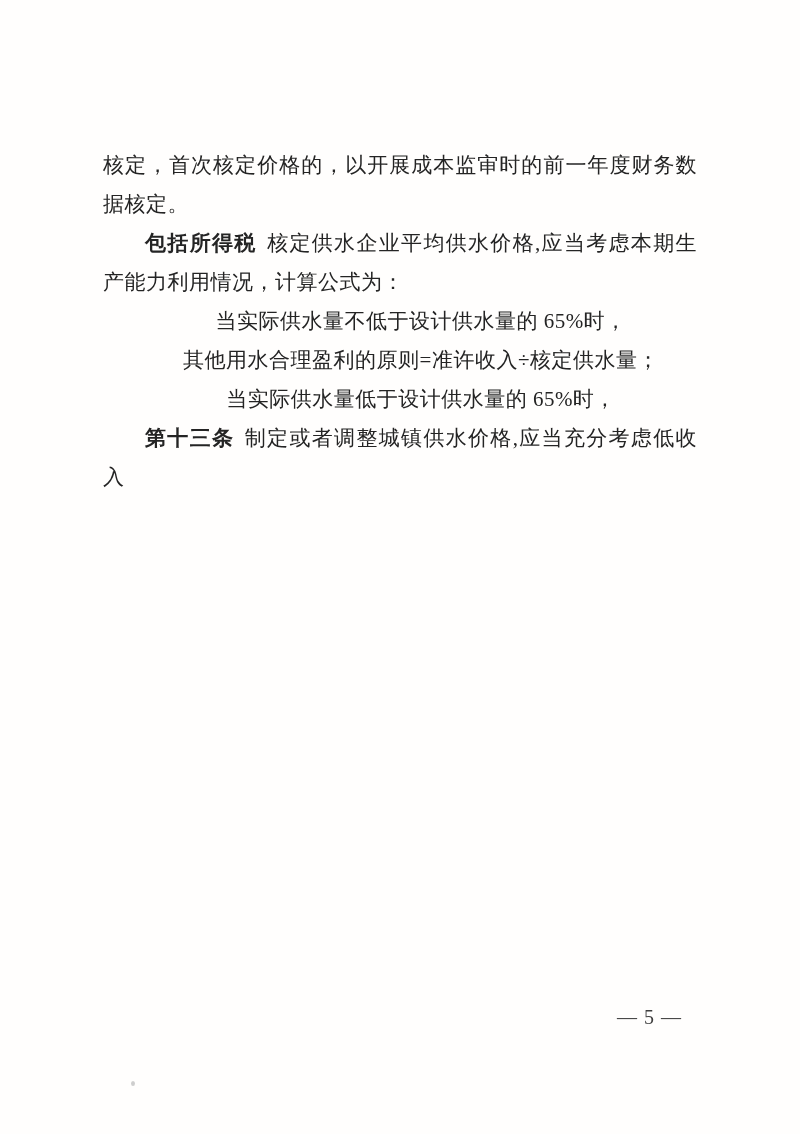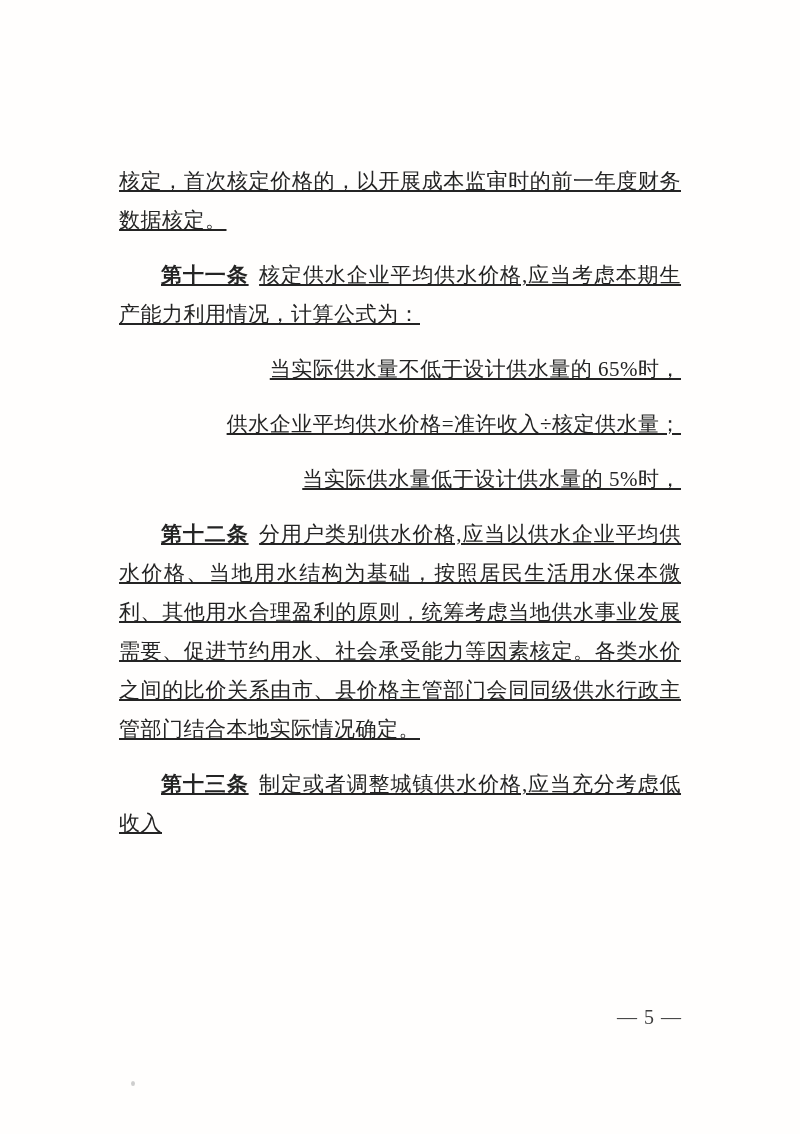--- a/index.html
+++ b/index.html
@@ -20,29 +20,28 @@
     position: absolute;
     left: 103px;
     top: 146px;
     width: 594px;
     font-size: 21px;
     line-height: 39px;
     text-align: justify;
     letter-spacing: 0.5px;
   }
   .content p {
-    margin: 16px;
+    margin: 0;
     padding: 0;
-    text-decoration: underline;
   }
   .indent {
     text-indent: 2em;
   }
   .formula {
-    text-align: right;
+    text-align: center;
   }
   .article-label {
     font-weight: bold;
     margin-right: 0.5em;
     color: var(--text-color, #1d1d1d);
   }
   .page-number {
     position: absolute;
     top: 1004px;
     right: 118px;
@@ -65,31 +64,30 @@
 </style>
 </head>
 <body>
 
 <div class="page" style="--page-bg: #fffefd; --text-color: #242424; --pagenum-color: #3d3d3d;">
   <div class="content">
 
     <p class="para"><span>核定，首次核定价格的，以开展成本监审时的前一年度财务数据核定。</span></p>
 
 
-    <p class="para indent"><b class="article-label">第十一条</b><span>核定供水企业平均供水价格,应当考虑本期生产能力利用情况，计算公式为：</span></p>
+    <p class="para indent"><b class="article-label">包括所得税</b><span>核定供水企业平均供水价格,应当考虑本期生产能力利用情况，计算公式为：</span></p>
 
     <p class="para indent formula"><span>当实际供水量不低于设计供水量的 65%时，</span></p>
 
-    <p class="para indent formula"><span>供水企业平均供水价格=准许收入÷核定供水量；</span></p>
+    <p class="para indent formula"><span>其他用水合理盈利的原则=准许收入÷核定供水量；</span></p>
 
-    <p class="para indent formula"><span>当实际供水量低于设计供水量的 5%时，</span></p>
+    <p class="para indent formula"><span>当实际供水量低于设计供水量的 65%时，</span></p>
 
 
 
-    <p class="para indent"><b class="article-label">第十二条</b><span>分用户类别供水价格,应当以供水企业平均供水价格、当地用水结构为基础，按照居民生活用水保本微利、其他用水合理盈利的原则，统筹考虑当地供水事业发展需要、促进节约用水、社会承受能力等因素核定。各类水价之间的比价关系由市、县价格主管部门会同同级供水行政主管部门结合本地实际情况确定。</span></p>
 
     <p class="para indent"><b class="article-label">第十三条</b><span>制定或者调整城镇供水价格,应当充分考虑低收入</span></p>
 
   </div>
 
   <div class="page-number">— 5 —</div>
 
   <div class="speck"></div>
 </div>
 

